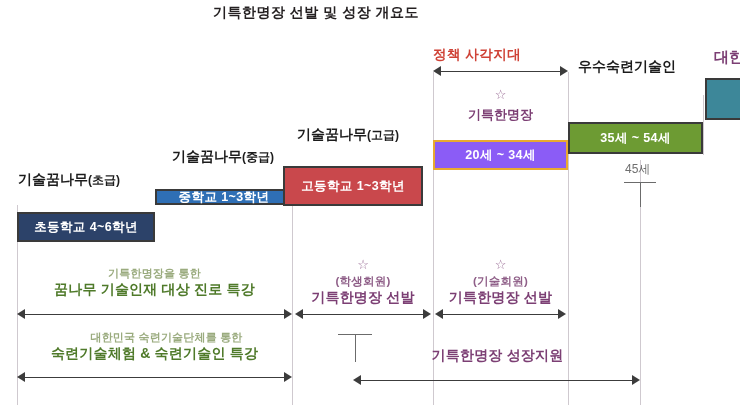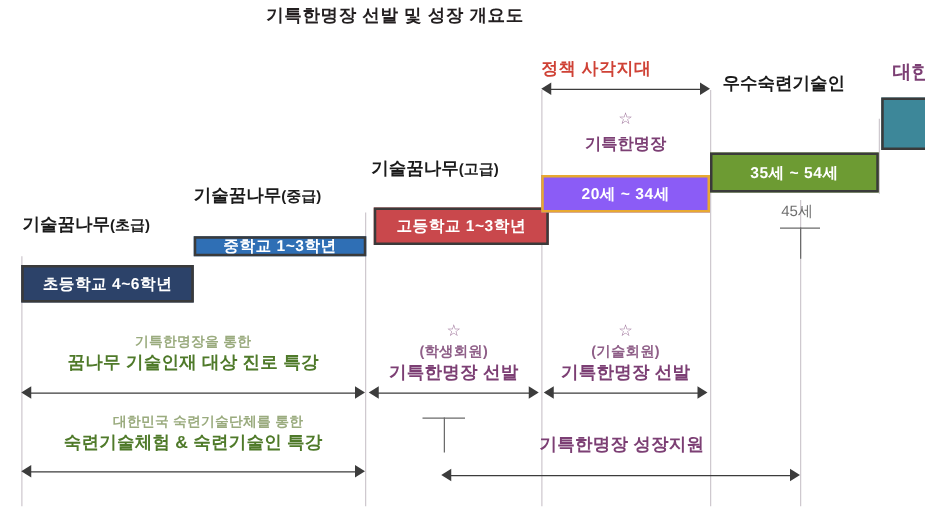--- a/index.html
+++ b/index.html
@@ -126,29 +126,29 @@
     <span class="head l"></span>
     <span class="shaft"></span>
     <span class="head r"></span>
   </div>
 
   <div class="cap" style="left:18px;top:171px;">
     <span>기술꿈나무</span><span class="sub">(초급)</span>
   </div>
   <div class="bar nav" style="left:17px;top:212px;width:138px;height:30px;">초등학교 4~6학년</div>
 
-  <div class="cap" style="left:155px;top:148px;text-align:center;">
+  <div class="cap" style="left:172px;top:148px;text-align:center;">
     <span>기술꿈나무</span><span class="sub">(중급)</span>
   </div>
   <div class="bar blue" style="left:155px;top:189px;width:138px;height:16px;">중학교 1~3학년</div>
 
   <div class="cap" style="left:297px;top:126px;">
     <span>기술꿈나무</span><span class="sub">(고급)</span>
   </div>
-  <div class="bar red" style="left:299px;top:166px;width:140px;height:30px;">고등학교 1~3학년</div>
+  <div class="bar red" style="left:283px;top:166px;width:140px;height:40px;">고등학교 1~3학년</div>
 
   <div class="star" style="left:433px;top:88px;width:135px;">☆</div>
   <div class="mclabel" style="left:433px;top:106px;width:135px;">기특한명장</div>
   <div class="bar orange" style="left:433px;top:140px;width:135px;height:30px;">20세 ~ 34세</div>
 
   <div class="cap" style="left:578px;top:58px;">
     <span>우수숙련기술인</span>
   </div>
   <div class="bar green" style="left:568px;top:98px;width:135px;height:32px;">35세 ~ 54세</div>
 

